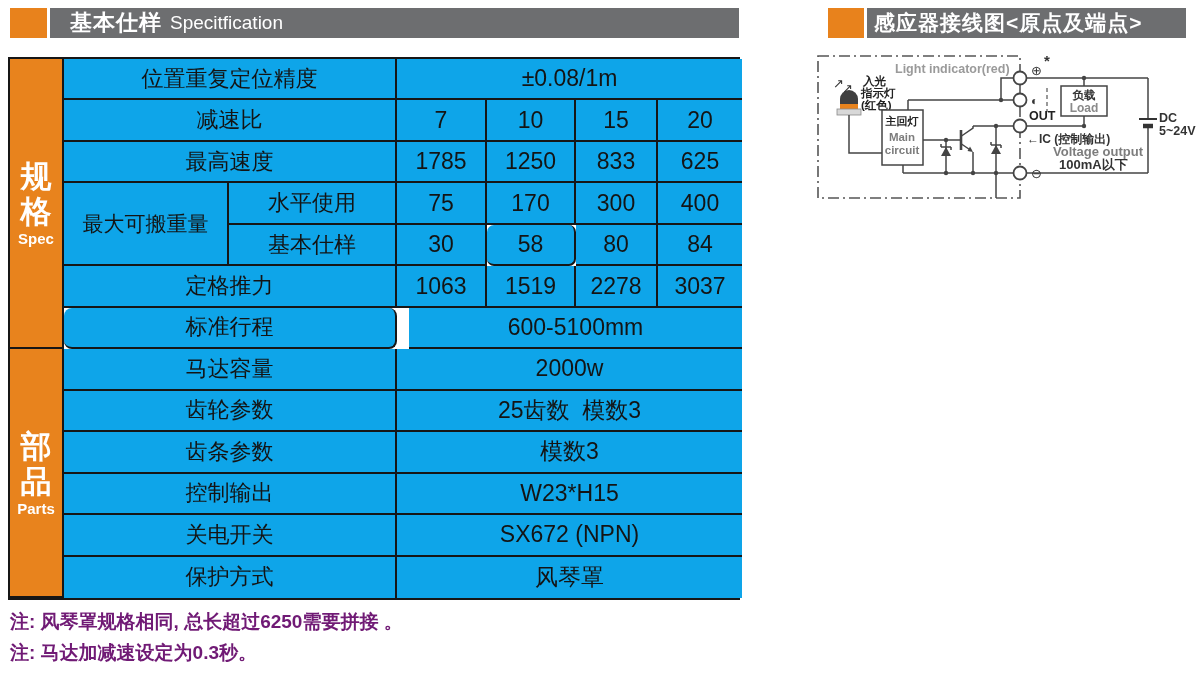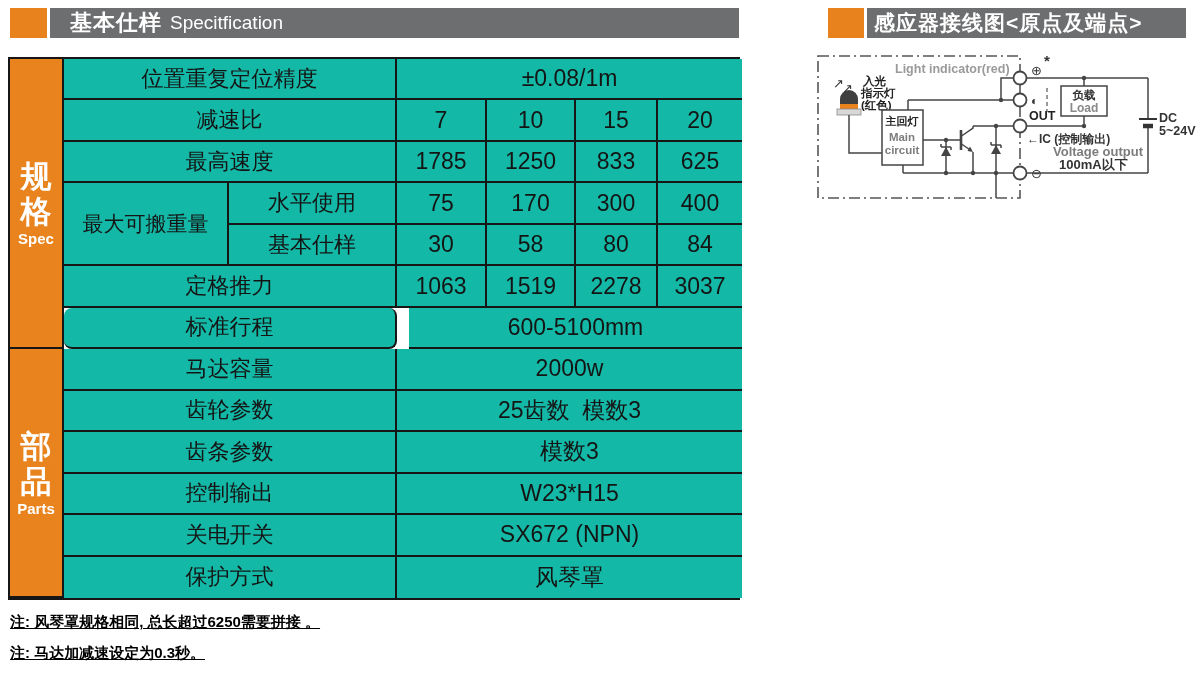--- a/index.html
+++ b/index.html
@@ -15,34 +15,34 @@
   
   .spec-table{
     position:absolute;left:8px;top:57px;width:732px;height:543px;
     display:grid;border:2px solid #161616;background:#fff;box-sizing:border-box;
     grid-template-columns:54px 165px 168px 90px 89px 82px 84px;
     grid-template-rows:repeat(13,1fr);
   }
   .cell{
     display:flex;align-items:center;justify-content:center;
     border-right:2px solid #161616;border-bottom:2px solid #161616;
-    font-size:22px;color:#141414;background:#14b8a6;white-space:nowrap;
+    font-size:22px;color:#141414;background:#0ea5e9;white-space:nowrap;
   }
   .cell.value{font-size:23px;}
   .no-r{border-right:none;}
   .no-b{border-bottom:none;}
   .side{
     background:#e8831d;color:#fff;display:flex;flex-direction:column;
     align-items:center;justify-content:center;
     border-right:2px solid #161616;border-bottom:2px solid #161616;
   }
   .side .zh{font-size:31px;font-weight:bold;line-height:35px;}
   .side .en{font-size:15px;font-weight:bold;margin-top:1px;}
   
-  .notes{position:absolute;left:10px;top:606px;color:#000000;font-size:15px;font-weight:600;line-height:31px;text-decoration:underline;}
+  .notes{position:absolute;left:10px;top:606px;color:#701a75;font-size:19px;font-weight:600;line-height:31px;}
   
   .diagram{position:absolute;left:813px;top:48px;}
   .diagram text{font-family:"Liberation Sans","DejaVu Sans",sans-serif;}
 </style>
 </head>
 <body>
 
 <div class="screen">
 
   <div class="hdr-square" style="left:10px;top:8px;width:37px;height:30px;"></div>
@@ -85,21 +85,21 @@
     <div class="cell value no-r" style="grid-area:3/7/4/8;">625</div>
 
     <div class="cell" style="grid-area:4/2/6/3;font-size:21px;">最大可搬重量</div>
     <div class="cell" style="grid-area:4/3/5/4;">水平使用</div>
     <div class="cell value" style="grid-area:4/4/5/5;">75</div>
     <div class="cell value" style="grid-area:4/5/5/6;">170</div>
     <div class="cell value" style="grid-area:4/6/5/7;">300</div>
     <div class="cell value no-r" style="grid-area:4/7/5/8;">400</div>
     <div class="cell" style="grid-area:5/3/6/4;">基本仕样</div>
     <div class="cell value" style="grid-area:5/4/6/5;">30</div>
-    <div class="cell value" style="grid-area:5/5/6/6;">58</div>
+    <div class="cell value" style="grid-area:5/5/6/6;border-radius:7px;">58</div>
     <div class="cell value" style="grid-area:5/6/6/7;">80</div>
     <div class="cell value no-r" style="grid-area:5/7/6/8;">84</div>
 
     <div class="cell" style="grid-area:6/2/7/4;">定格推力</div>
     <div class="cell value" style="grid-area:6/4/7/5;">1063</div>
     <div class="cell value" style="grid-area:6/5/7/6;">1519</div>
     <div class="cell value" style="grid-area:6/6/7/7;">2278</div>
     <div class="cell value no-r" style="grid-area:6/7/7/8;">3037</div>
 
     <div class="cell" style="grid-area:7/2/8/4;border-radius:8px;">标准行程</div>

